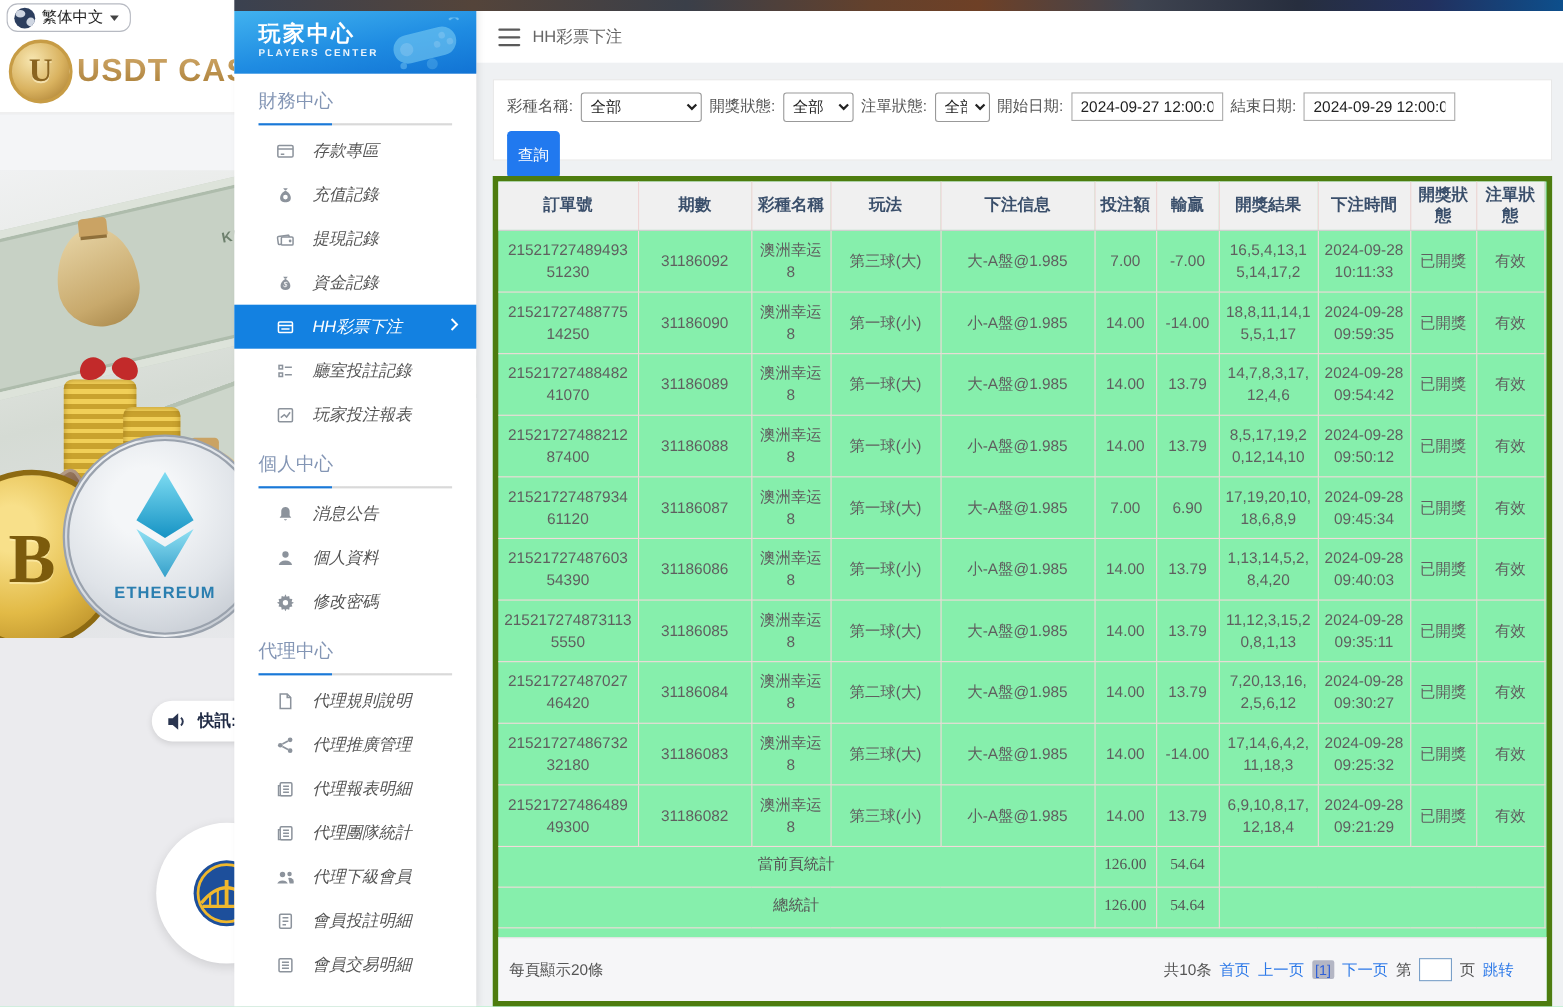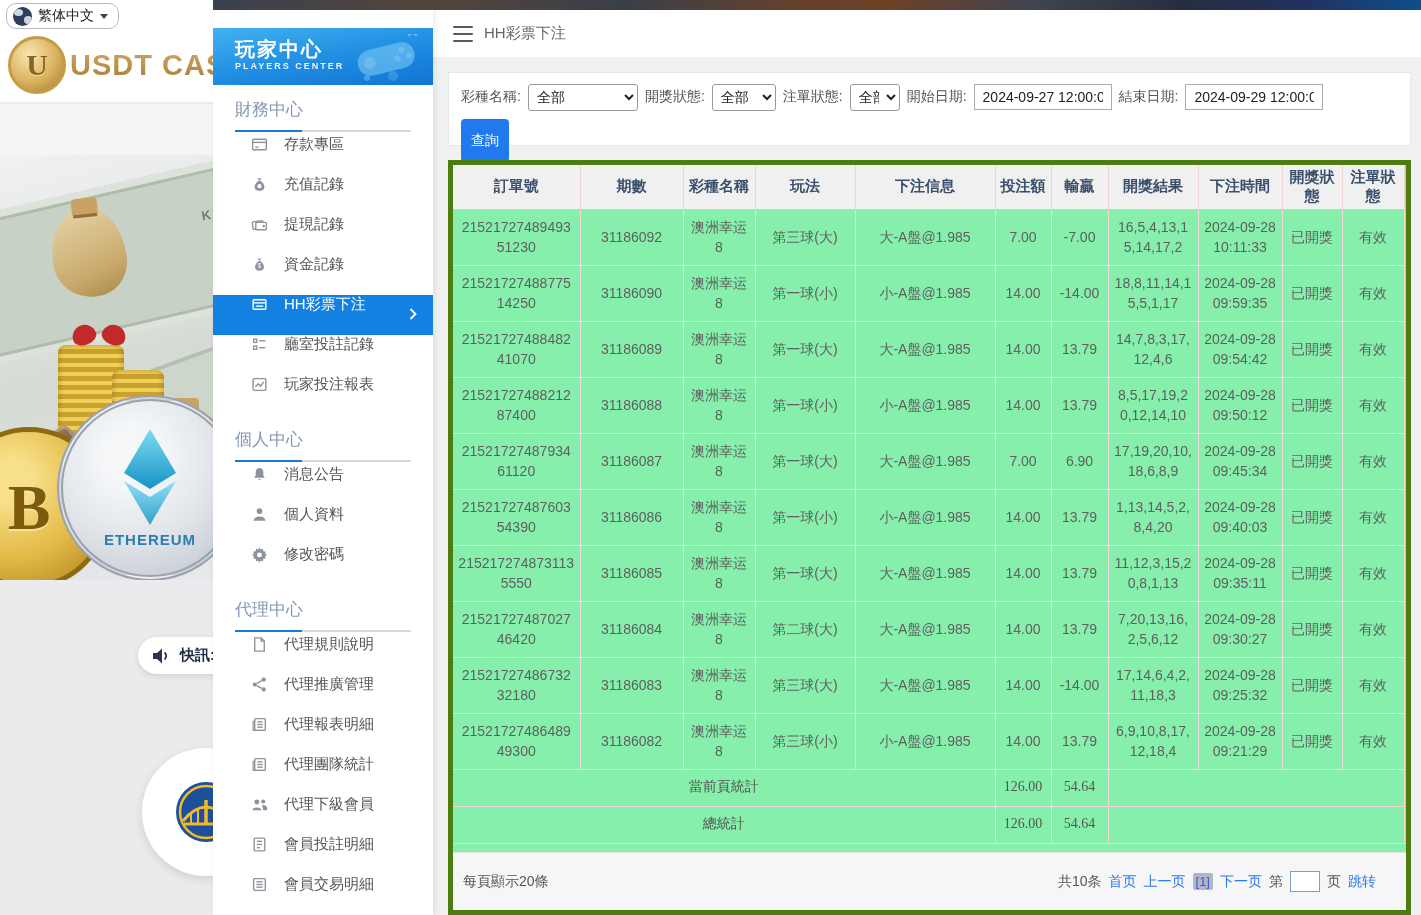--- a/index.html
+++ b/index.html
@@ -60,30 +60,30 @@
 
   .left-bottom { position:absolute; left:0; top:580px; width:100%; bottom:0; background:#ebebee; }
   .ticker-pill { position:absolute; left:138px; top:637px; width:170px; height:37px; background:#fff; border-radius:19px;
     box-shadow:0 2px 6px rgba(0,0,0,.12); display:flex; align-items:center; padding-left:14px; gap:8px; z-index:5; }
   .ticker-pill .tk-label { font-size:15px; font-weight:bold; color:#1f2a44; }
   .avatar-disc { position:absolute; left:142px; top:748px; width:128px; height:128px; border-radius:50%; background:#fff;
     box-shadow:0 3px 10px rgba(0,0,0,.12); display:flex; align-items:center; justify-content:center; z-index:5; }
 
   
   .sidebar { position:absolute; left:213px; top:0; width:220px; height:915px; background:#fff; z-index:30;
-    box-shadow:2px 0 6px rgba(0,0,0,.08); padding-top:28px; }
+    box-shadow:2px 0 6px rgba(0,0,0,.08); padding-top:10px; }
   .sb-header { height:57px; background:linear-gradient(170deg,#41b2ef 0%,#1f8ce2 55%,#1173d4 100%); position:relative;
     padding:9px 0 0 22px; overflow:hidden; }
   .sb-title { color:#fff; font-size:20px; font-weight:bold; letter-spacing:2px; line-height:24px; }
   .sb-sub { color:rgba(255,255,255,.9); font-size:9px; font-weight:bold; letter-spacing:2px; }
   .sb-gamepad { position:absolute; right:10px; top:6px; opacity:.55; }
   .sb-section-title { margin:13px 22px 0; font-size:17px; color:#8496b5; font-weight:400; }
   .sb-divider { margin:9px 22px 0; height:2px; background:linear-gradient(90deg,#1a79d8 0 38%,#d9d9d9 38% 100%); }
   .sb-menu { margin-top:3px; }
-  .menu-item { height:40px; display:flex; padding-left:37px; cursor:pointer; position:relative; }
+  .menu-item { height:40px; display:flex; align-items:center; padding-left:37px; cursor:pointer; position:relative;font-style:italic; }
   .menu-item .mi-icon { width:18px; height:18px; display:inline-flex; align-items:center; justify-content:center; color:#8c939c; }
   .menu-item .mi-icon svg { width:17px; height:17px; }
   .menu-item .mi-label { margin-left:16px; font-size:15px; color:#555; }
   .menu-item.active { background:#1381e1; }
   .menu-item.active .mi-label { color:#fff; }
   .menu-item.active .mi-icon { color:#fff; }
   .menu-item.active .mi-arrow { position:absolute; right:16px; top:50%; transform:translateY(-50%); color:#fff; }
 
   
   .main { position:absolute; left:433px; right:0; top:0; bottom:0; background:#eff1f3; }

